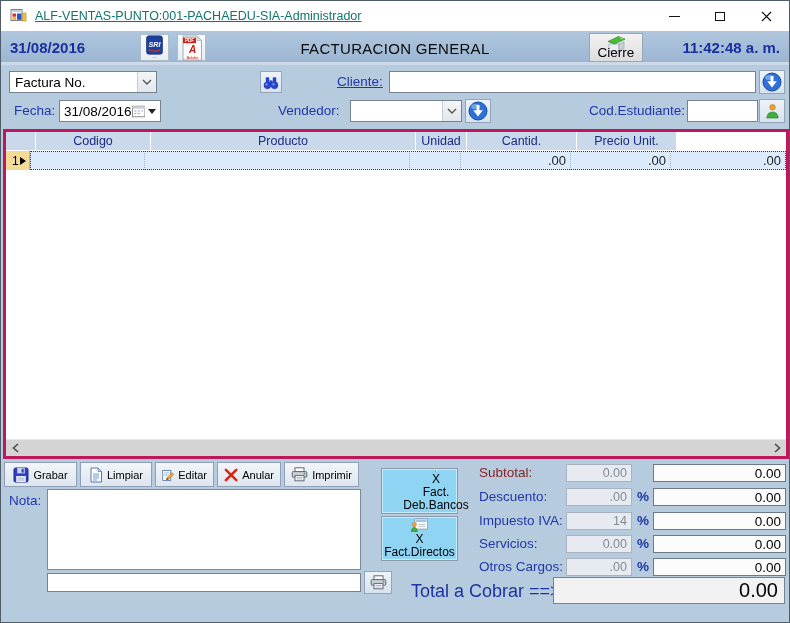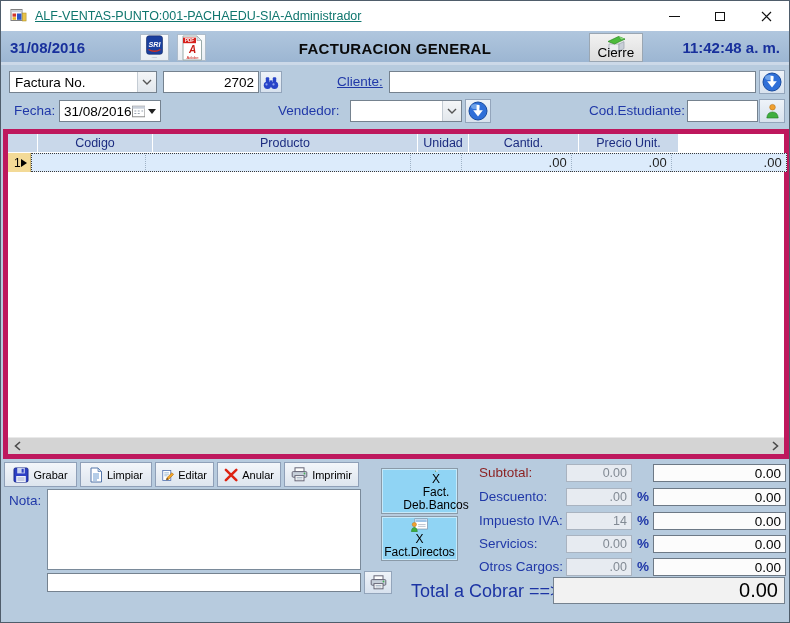--- a/index.html
+++ b/index.html
@@ -12,39 +12,39 @@
   .title-text{font-size:12.5px;color:#0f766e;white-space:nowrap;text-decoration:underline;}
   .win-controls{position:absolute;right:0;top:0;height:30px;display:flex;}
   .win-btn{width:46px;height:30px;display:flex;align-items:center;justify-content:center;}
   .glyph-min{width:11px;height:1px;background:#111;}
   .glyph-max{width:10px;height:9px;border:1px solid #111;}
 
   
   .header-band{position:absolute;left:0;top:30px;width:100%;height:34px;background:linear-gradient(#b0c6de,#9cb6d2);border-bottom:3px solid #ccd9e8;}
   .hdr-date{position:absolute;left:9px;top:8px;font-size:15px;font-weight:bold;color:#18309c;}
   .hdr-time{position:absolute;right:9px;top:8px;font-size:15px;font-weight:bold;color:#18309c;}
-  .hdr-title{position:absolute;left:0;top:9px;width:100%;text-align:center;font-size:15px;font-weight:bold;color:#0a0a0a;letter-spacing:.3px;}
+  .hdr-title{position:absolute;left:0;top:9px;width:100%;text-align:center;font-size:15px;font-weight:normal;color:#0a0a0a;letter-spacing:.3px;}
   .icon-btn{position:absolute;top:3px;width:29px;height:27px;background:linear-gradient(#fbfcfd,#e8edf3);border:1px solid #aebccb;display:flex;align-items:center;justify-content:center;}
   .cierre-btn{position:absolute;left:588px;top:2px;width:54px;height:29px;background:linear-gradient(#f2f2f2,#dddddd);border:1px solid #9aa6b2;display:flex;flex-direction:column;align-items:center;justify-content:flex-start;padding-top:1px;}
   .cierre-btn .txt{font-size:13.5px;color:#000;margin-top:-8px;}
 
   
   .lbl{position:absolute;font-size:13.5px;color:#2038a8;white-space:nowrap;}
   .tb{position:absolute;background:#fff;border:1px solid #75828f;font-size:13.5px;color:#000;padding:1px 4px;outline:none;}
   .tb.right{text-align:right;}
   .combo{position:absolute;background:#fff;border:1px solid #75828f;display:flex;align-items:center;}
   .combo .ct{flex:1;font-size:13.5px;color:#000;padding-left:5px;white-space:nowrap;overflow:hidden;}
   .combo .cbtn{width:19px;height:100%;background:linear-gradient(#f4f6f8,#e2e7ec);border-left:1px solid #c4ccd4;display:flex;align-items:center;justify-content:center;}
   .sq-btn{position:absolute;background:linear-gradient(#eef3f9,#d8e2ee);border:1px solid #93a5bb;display:flex;align-items:center;justify-content:center;padding:0;}
   .datepick{position:absolute;background:#fff;border:1px solid #75828f;display:flex;align-items:center;}
   .datepick .dt{flex:1;font-size:13.5px;color:#000;padding-left:4px;}
   .tri-down{width:0;height:0;border-left:4px solid transparent;border-right:4px solid transparent;border-top:5px solid #222;}
 
   
-  .grid{position:absolute;left:2px;top:128px;width:786px;height:330px;background:#fff;border:5px solid #be185d;display:flex;flex-direction:column;}
+  .grid{position:absolute;left:2px;top:128px;width:786px;height:330px;background:#fff;border:3px solid #be185d;display:flex;flex-direction:column;}
   .g-head{display:flex;height:19px;flex:0 0 auto;}
   .g-head .hc{background:#c9d8ea;border-right:1px solid #fff;border-bottom:1px solid #fff;color:#1c2c80;font-size:12.5px;display:flex;align-items:center;justify-content:center;white-space:nowrap;overflow:hidden;}
   .g-row{display:flex;height:19px;flex:0 0 auto;}
   .sel-cell{width:30px;background:#f3da97;border-right:1px solid #cdb36a;display:flex;align-items:center;justify-content:space-between;padding:0 3px 0 6px;font-size:12px;color:#000;}
   .row-arrow{width:0;height:0;border-top:4px solid transparent;border-bottom:4px solid transparent;border-left:6px solid #000;}
   .row-cells{display:flex;flex:1;outline:1px dotted #3a3a3a;outline-offset:-1px;background:#dcebfb;}
   .row-cells .rc{border-right:1px dotted #9fb2c6;font-size:13px;color:#222;display:flex;align-items:center;justify-content:flex-end;padding-right:4px;}
   .c-cod{width:115px;}.c-prod{width:265px;}.c-uni{width:51px;}.c-cant{width:110px;text-align:center;}.c-pre{width:100px;}.c-tot{width:115px;flex:0 0 auto;}
   .h-sel{width:30px;}
   .g-fill{flex:1;background:#fff;}
@@ -145,21 +145,20 @@
 
   <div class="combo" style="left:8px;top:70px;width:148px;height:22px;">
     <span class="ct">Factura No.</span>
     <div class="cbtn">
       <svg width="10" height="6" viewBox="0 0 10 6">
           <path d="M1 1 l4 4 4-4" stroke="#555" stroke-width="1.4" fill="none"></path>
         </svg>
     </div>
   </div>
 
-  <input class="tb right" style="left: 162px; top: 70px; width: 96px; height: 22px;" value="2702">
 
   <button class="sq-btn" style="left:259px;top:70px;width:22px;height:22px;">
     <svg width="16" height="15" viewBox="0 0 16 15">
       <rect x="2.8" y="2.2" width="3.4" height="5" rx="1" fill="#2743c8"></rect>
       <rect x="9.8" y="2.2" width="3.4" height="5" rx="1" fill="#2743c8"></rect>
       <circle cx="4.5" cy="10.2" r="3.7" fill="#2743c8"></circle>
       <circle cx="11.5" cy="10.2" r="3.7" fill="#2743c8"></circle>
       <rect x="6.5" y="5.4" width="3" height="3.6" fill="#2743c8"></rect>
       <circle cx="3.5" cy="9.4" r="1.1" fill="#8fa6ee"></circle>
       <circle cx="10.5" cy="9.4" r="1.1" fill="#8fa6ee"></circle>

